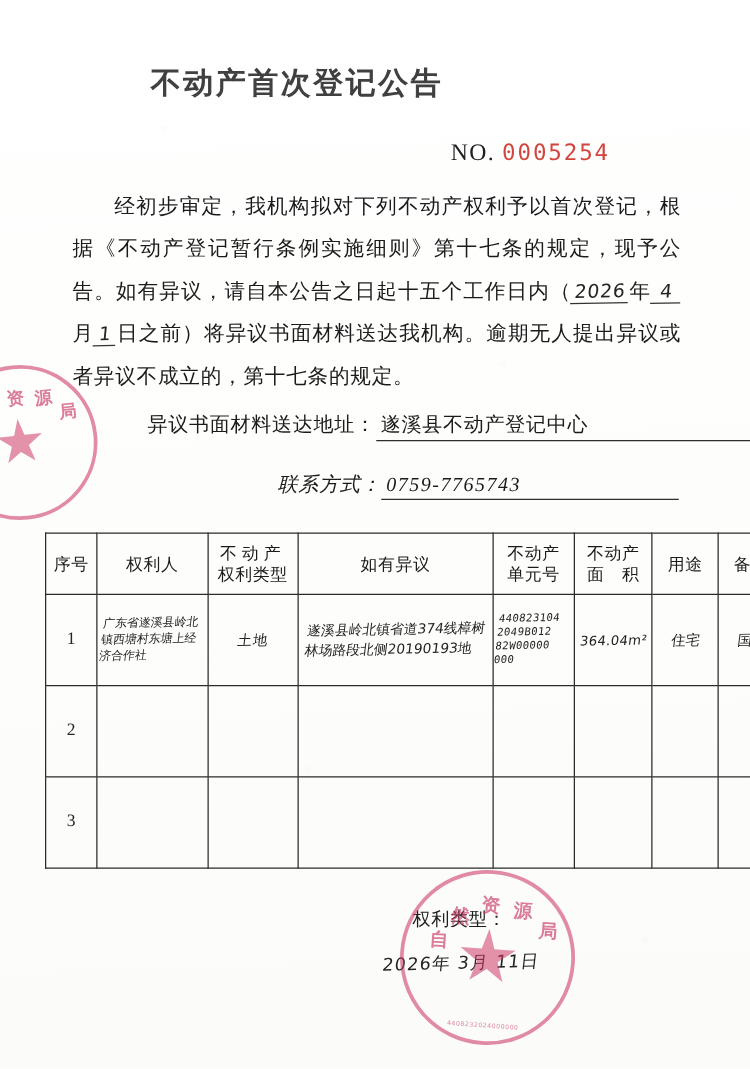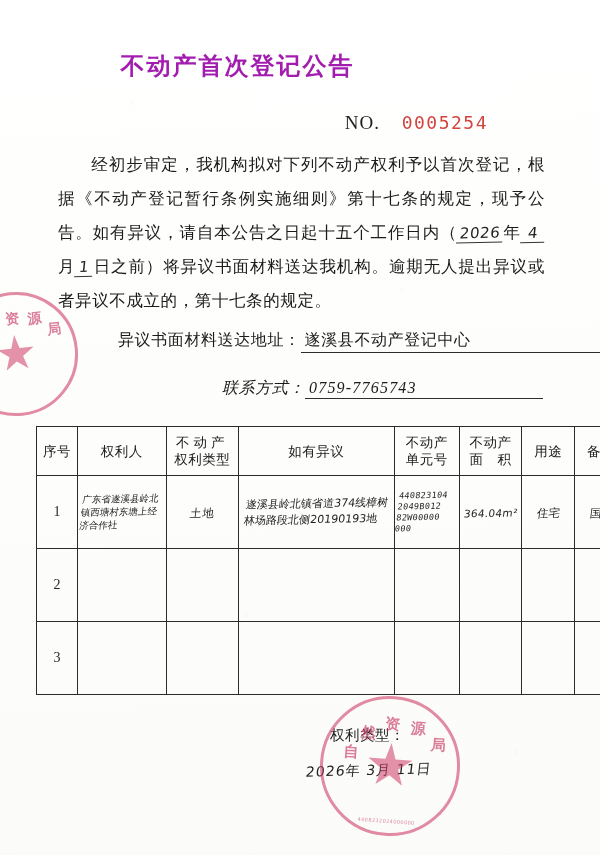--- a/index.html
+++ b/index.html
@@ -34,39 +34,38 @@
   .title {
     position: absolute;
     top: 50px;
     left: 0;
     width: 475px;
     text-align: center;
     font-family: "DejaVu Sans", "Liberation Sans", sans-serif;
     font-size: 24px;
     font-weight: bold;
     letter-spacing: 2px;
-    color: #a21caf;
+    color: #404040;
   }
 
   .serial-line {
     position: absolute;
     top: 112px;
     right: 112px;
     font-family: "Liberation Serif", serif;
     font-size: 19px;
     letter-spacing: 1px;
     color: #1f1f1f;
     white-space: nowrap;
   }
   .serial-line .num {
     color: #d2453f;
     font-family: "DejaVu Sans Mono", monospace;
     font-size: 18px;
     letter-spacing: 1.5px;
-    margin-left: 16px;
   }
 
   
   .body-text {
     position: absolute;
     top: 148px;
     left: 58px;
     width: 487px;
     font-size: 16.5px;
     line-height: 34px;

